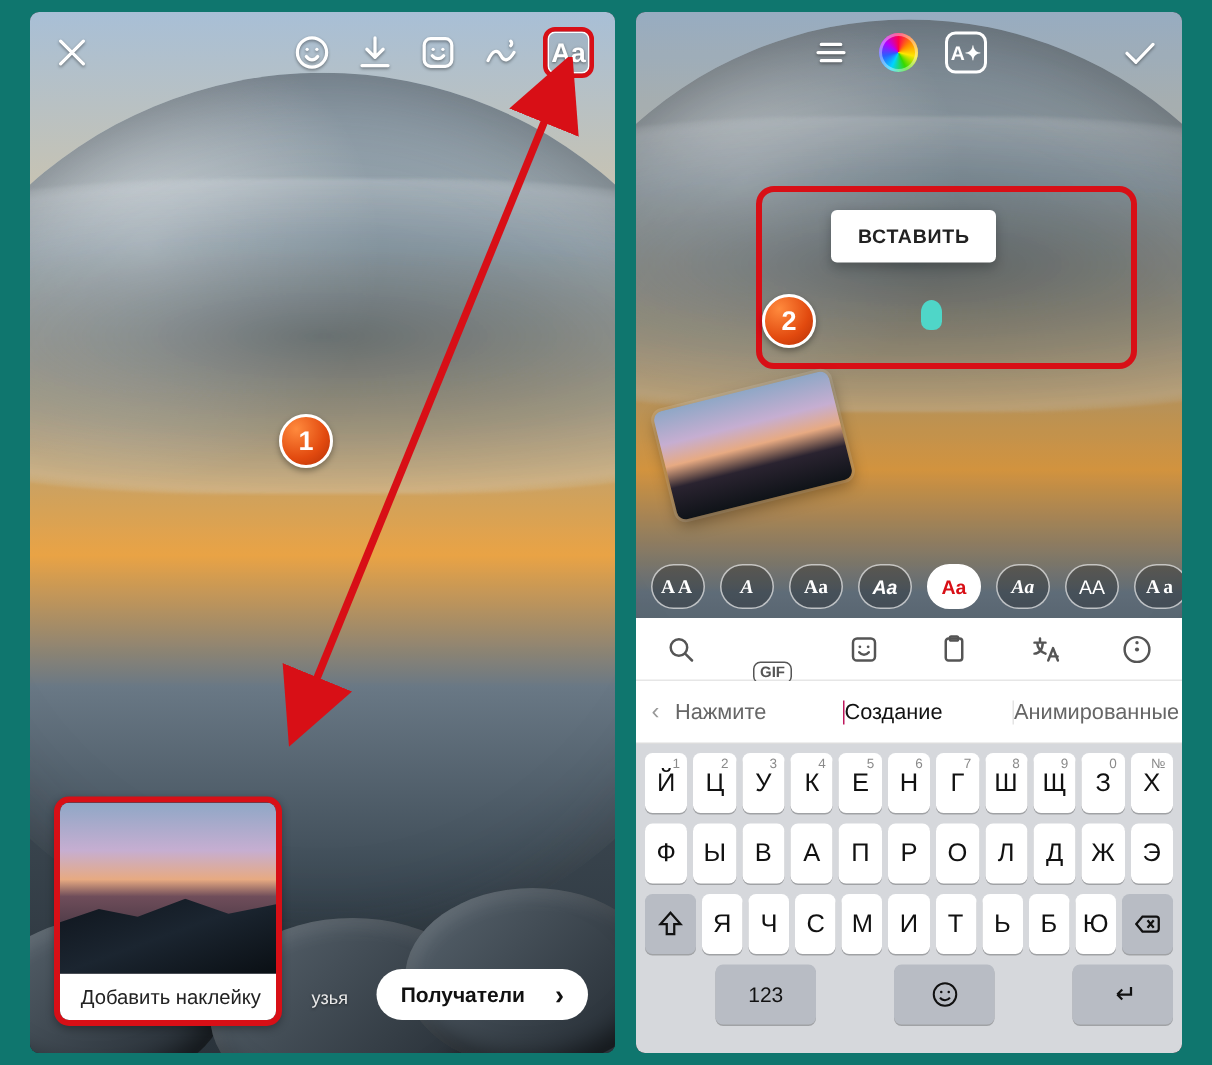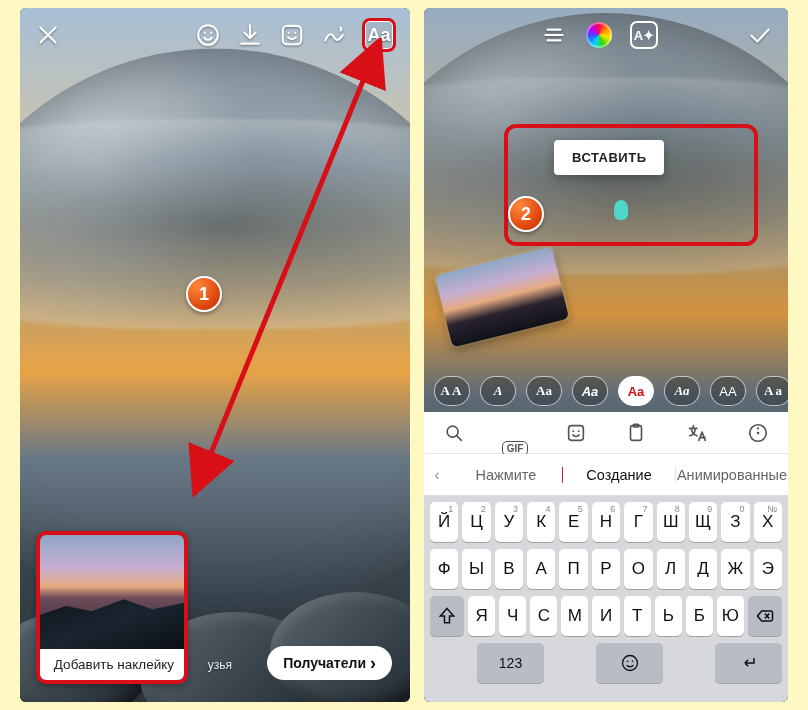--- a/index.html
+++ b/index.html
@@ -1,21 +1,21 @@
 <!DOCTYPE html>
 <html><head>
 <meta charset="utf-8">
 <style>
   * { box-sizing: border-box; margin: 0; padding: 0; }
   body { font-family: -apple-system, Helvetica, Arial, sans-serif; background: #fff; }
 
   .stage {
     position: relative;
     width: 808px; height: 710px;
-    background: #fef9c3;
+    background: #0f766e;
     overflow: hidden;
   }
 
   .phone {
     position: absolute;
     border-radius: 6px;
     overflow: hidden;
     background: #222;
   }
   .phone.left { left: 20px; top: 8px; width: 390px; height: 694px; }
@@ -72,21 +72,21 @@
     font-weight: 700; color: #fff; font-size: 18px;
     border: 3px solid #d80f16; box-shadow: 0 0 0 1px #fff inset;
     background: rgba(0,0,0,0.05);
   }
 
   
   .recipients-pill {
     position: absolute; right: 18px; bottom: 22px;
     background: #fff; color: #111; border-radius: 22px;
     padding: 9px 16px; font-weight: 600; font-size: 14px;
-    display: flex; align-items: center; gap: 4px;
+    display: flex; align-items: center; gap: 20px;
   }
   .friends-lbl {
     position: absolute; bottom: 30px; right: 178px;
     color: #eaeaea; font-size: 12px; font-weight: 500;
     text-shadow: 0 1px 2px rgba(0,0,0,0.5);
   }
 
   
   .sticker-tray {
     position: absolute; left: 16px; bottom: 18px;
@@ -199,21 +199,21 @@
   .tool-row .t svg { width: 22px; height: 22px; stroke: #555; fill: none; stroke-width: 1.8; stroke-linecap: round; stroke-linejoin: round; }
   .gif-badge { font-size: 10px; font-weight: 700; border: 1.6px solid #555; border-radius: 5px; padding: 1.5px 3.5px; line-height: 1; color: #555; margin-top: 32px;}
 
   
   .sugg-row {
     position: absolute; left: 0; right: 0; top: 446px; height: 42px;
     background: #fff; display: flex; align-items: center;
     border-bottom: 1px solid #ddd;
   }
   .sugg-row .chev { width: 26px; display: flex; justify-content: center; color: #999; }
-  .sugg-row .cell { flex: 1; text-align: center; font-size: 14.5px; color: #666; white-space: nowrap; overflow: hidden; }
+  .sugg-row .cell { flex: 1; text-align: left; font-size: 14.5px; color: #666; white-space: nowrap; overflow: hidden; }
   .sugg-row .cell.mid { color: #111; font-weight: 500; border-left: 1px solid #be185d; border-right: 1px solid #e4e4e4; }
 
   
   .kbd {
     position: absolute; left: 0; right: 0; top: 488px; bottom: 0;
     background: #d6d8dc; padding: 6px 3px 4px;
     display: flex; flex-direction: column; gap: 7px;
     font-family: -apple-system, Helvetica, sans-serif;
   }
   .kbd .row { display: flex; gap: 4px; padding: 0 3px;}

